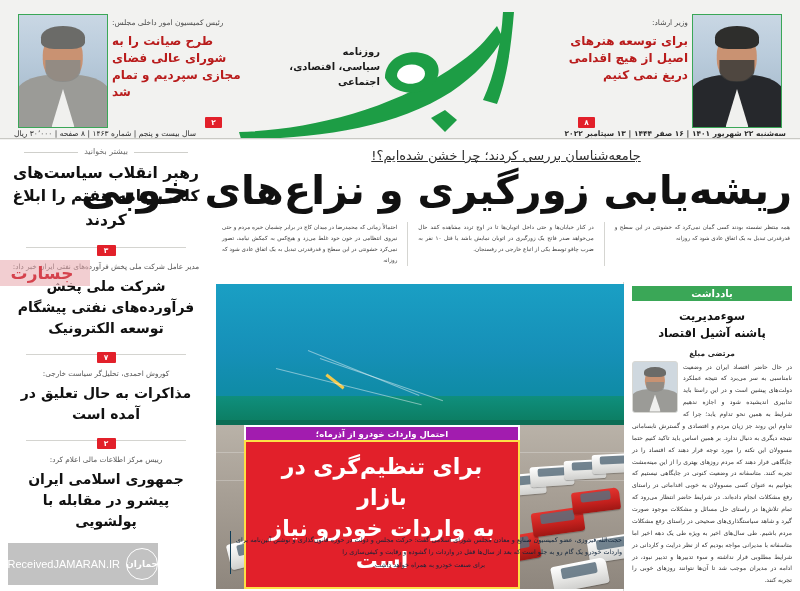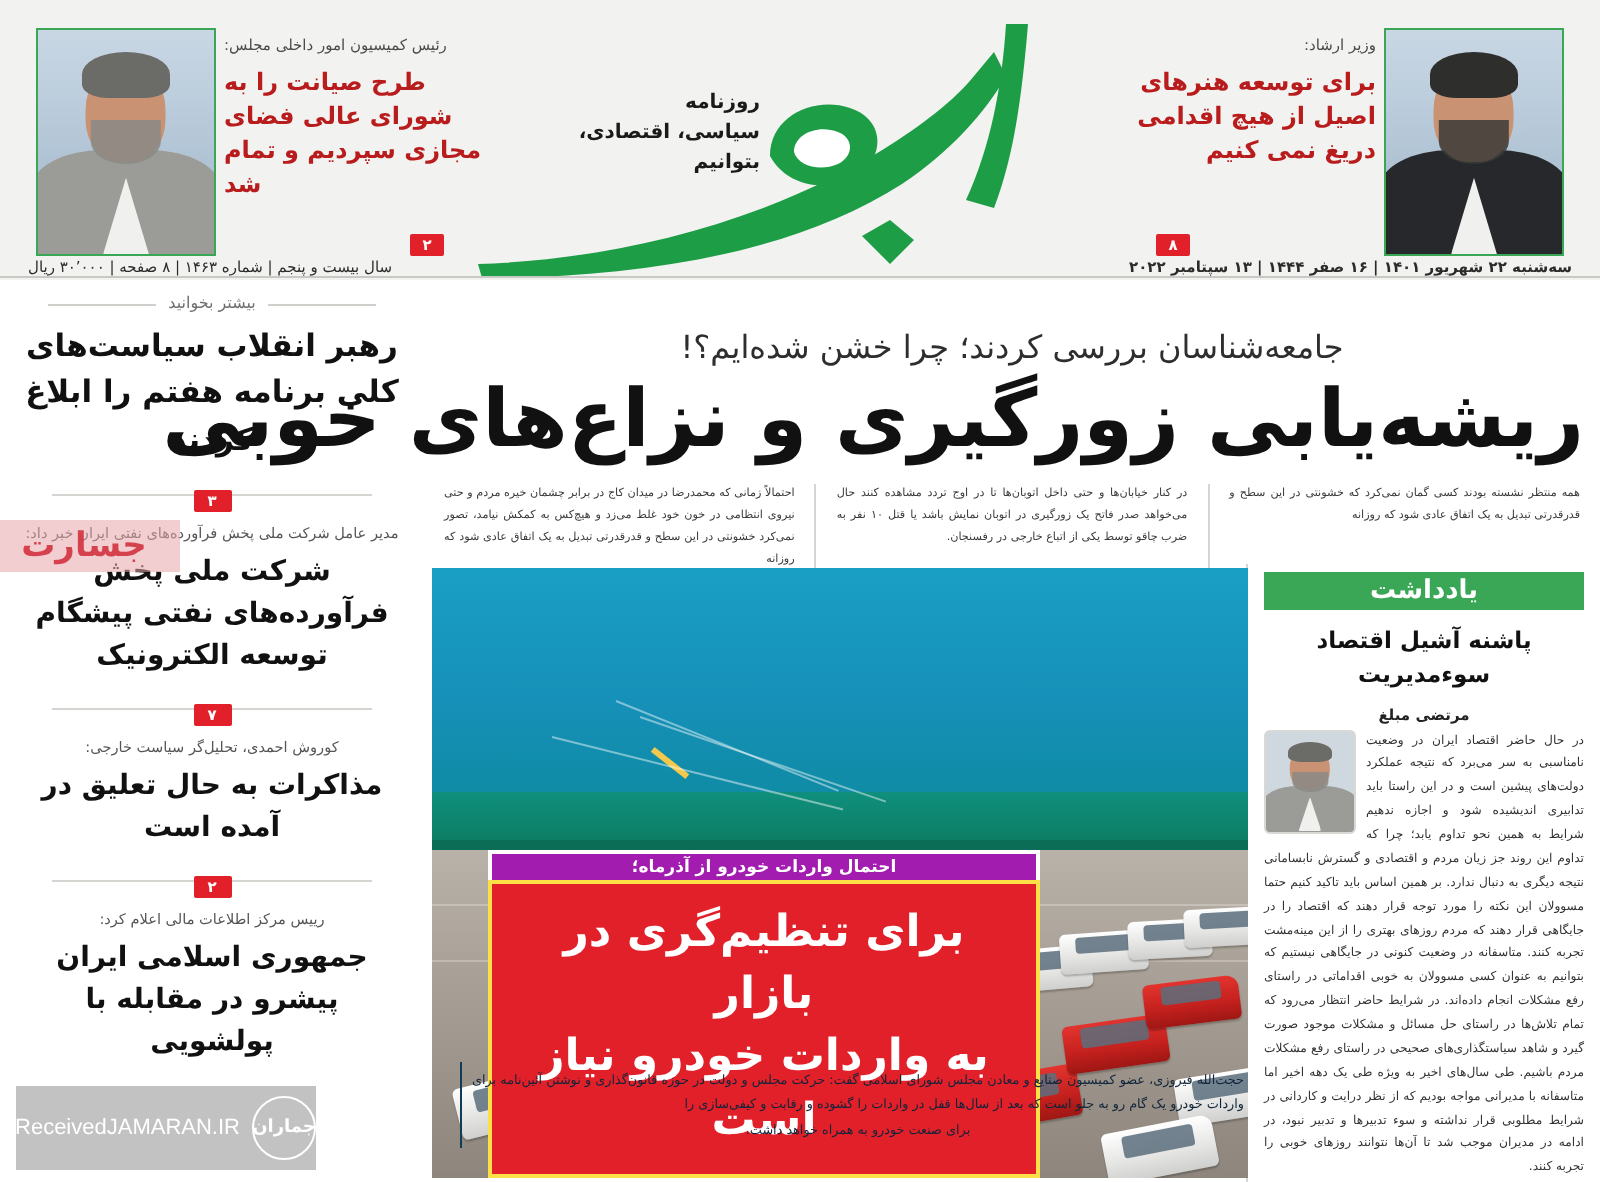--- a/index.html
+++ b/index.html
@@ -153,21 +153,21 @@
     display:flex;align-items:center;justify-content:center;color:#fff;font-size:9px;flex:0 0 auto;
     font-weight:bold;
   }
   .wm-photo .lines{display:flex;flex-direction:row;color:#fff;font-size:11px;line-height:1.35;
     direction:ltr;text-align:left;font-family:"Liberation Sans",sans-serif;}
 
   
   .col-main{position:absolute;left:212px;top:0;width:588px;height:451px;}
   .main-top{position:absolute;left:0;top:0;width:588px;height:142px;background:#fff;padding:0 8px;box-sizing:border-box;}
   .main-kicker{
-    text-align:center;font-size:16px;color:#2e2e2e;padding-top:24px;letter-spacing:-.3px;
+    text-align:center;font-size:13px;color:#2e2e2e;padding-top:8px;letter-spacing:-.3px;text-decoration:underline;
   }
   .main-head{
     text-align:center;font-size:40px;font-weight:bold;color:#111;letter-spacing:-2px;
     line-height:1.18;margin-top:4px;white-space:nowrap;
   }
   .main-deck{
     display:flex;gap:10px;margin-top:8px;padding:0 2px;
   }
   .main-deck .dcol{
     flex:1;font-size:5.6px;line-height:1.95;color:#3a3a3a;text-align:justify;letter-spacing:-.1px;
@@ -222,21 +222,21 @@
   
   .vtext{
     position:absolute;right:-2px;top:238px;width:54px;font-size:6px;color:#13304a;
     line-height:1.9;text-align:right;
   }
 
   
   .col-note{position:absolute;right:0;top:140px;width:176px;height:451px;background:#fff;
     padding:6px 8px 0;box-sizing:border-box;}
   .note-head{
-    background:#3aa757;color:#fff;text-align:center;font-size:13px;font-weight:bold;
+    background:#3aa757;color:#fff;text-align:center;font-size:10px;font-weight:bold;
     padding:2px 0;letter-spacing:-.2px;
   }
   .note-title{
     text-align:center;font-size:11.5px;font-weight:bold;color:#111;line-height:1.5;
     margin:7px 0 6px;letter-spacing:-.4px;
   }
   .note-author{
     text-align:center;font-size:7.5px;font-weight:bold;color:#222;margin-bottom:3px;
   }
   .note-photo{
@@ -283,21 +283,21 @@
 
         <path d="M268 4 L279 4 C 276 40, 272 70, 262 96 L 248 92 C 260 66, 266 36, 268 4 Z" fill="#1d9d45"></path>
 
         <path d="M150 70 C 150 50, 172 40, 190 46 C 206 51, 208 68, 196 78 C 184 88, 160 88, 150 70 Z" fill="#1d9d45"></path>
         <path d="M162 68 C 162 59, 174 54, 184 58 C 192 61, 192 70, 184 74 C 175 78, 164 75, 162 68 Z" fill="#ffffff"></path>
 
         <path d="M196 110 L210 102 L222 112 L210 124 Z" fill="#1d9d45"></path>
       </svg>
       <div class="logo-sub">
         <div>روزنامه</div>
-        <div>سیاسی، اقتصادی، بتوانیم</div>
+        <div>سیاسی، اقتصادی، اجتماعی</div>
       </div>
     </div>
 
     <div class="teaser" id="teaser-right">
       <div class="kicker">وزیر ارشاد:</div>
       <div class="head">برای توسعه هنرهای اصیل از هیچ اقدامی دریغ نمی کنیم</div>
     </div>
     <div class="pagebadge" id="badge-right">۸</div>
 
     <div class="portrait" id="portrait-right">
@@ -471,22 +471,22 @@
           <span class="last">برای صنعت خودرو به همراه خواهد داشت.</span>
         </div>
       </div>
 
       <div class="vtext">حجت‌الله فیروزی از نوشتن آئین‌نامه خبر داد</div>
     </div>
 
     <div class="col-note">
       <div class="note-head">یادداشت</div>
       <div class="note-title">
+        <div>سوءمدیریت</div>
         <div>پاشنه آشیل اقتصاد</div>
-        <div>سوءمدیریت</div>
       </div>
       <div class="note-author">مرتضی مبلغ</div>
       <div class="note-photo">
         <div class="face grey">
           <div class="body"></div>
           <div class="shirt"></div>
           <div class="head"></div>
           <div class="hair"></div>
           <div class="beard"></div>
         </div>

